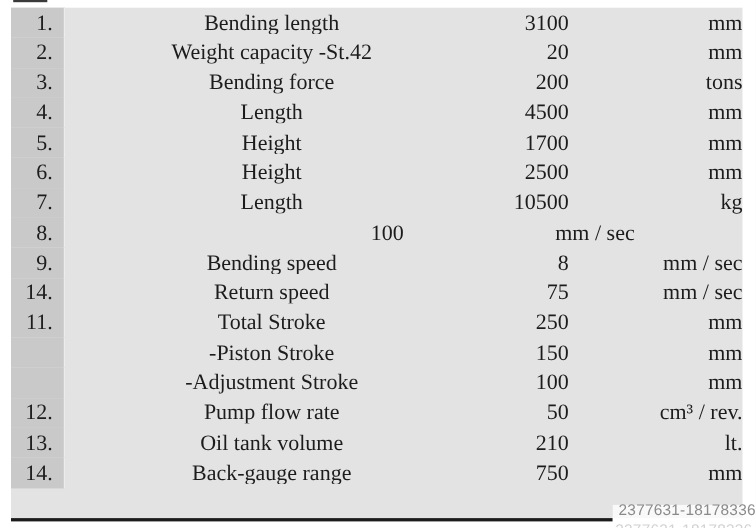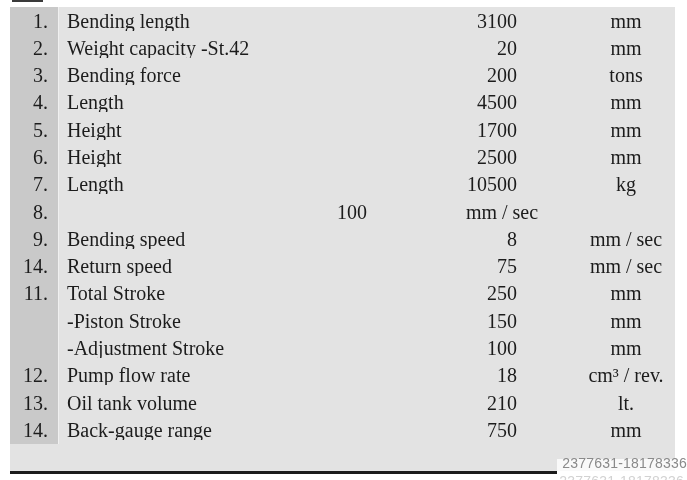--- a/index.html
+++ b/index.html
@@ -48,28 +48,29 @@
     align-items: center;
     justify-content: flex-end;
     padding-right: 10px;
     box-sizing: border-box;
     border-right: 1px solid #f0f0f0;
   }
   .cell-name {
     padding-left: 8px;
     white-space: nowrap;
     overflow: hidden;
+    text-align: center;
   }
   .cell-value {
     text-align: right;
     padding-right: 60px;
     box-sizing: border-box;
   }
   .cell-unit {
-    text-align: center;
+    text-align: right;
     white-space: nowrap;
   }
   .spec-row:last-child .cell-unit {
     position: relative;
     z-index: 4;
   }
   .bottom-border {
     position: absolute;
     left: 10px; top: 471px;
     width: 547px; height: 3px;
@@ -196,21 +197,21 @@
   <div class="spec-row">
     <div class="cell-num"></div>
     <div class="cell-name">-Adjustment Stroke</div>
     <div class="cell-value">100</div>
     <div class="cell-unit">mm</div>
   </div>
 
   <div class="spec-row">
     <div class="cell-num">12.</div>
     <div class="cell-name">Pump flow rate</div>
-    <div class="cell-value">18</div>
+    <div class="cell-value">50</div>
     <div class="cell-unit">cm³ / rev.</div>
   </div>
 
   <div class="spec-row">
     <div class="cell-num">13.</div>
     <div class="cell-name">Oil tank volume</div>
     <div class="cell-value">210</div>
     <div class="cell-unit">lt.</div>
   </div>
 

